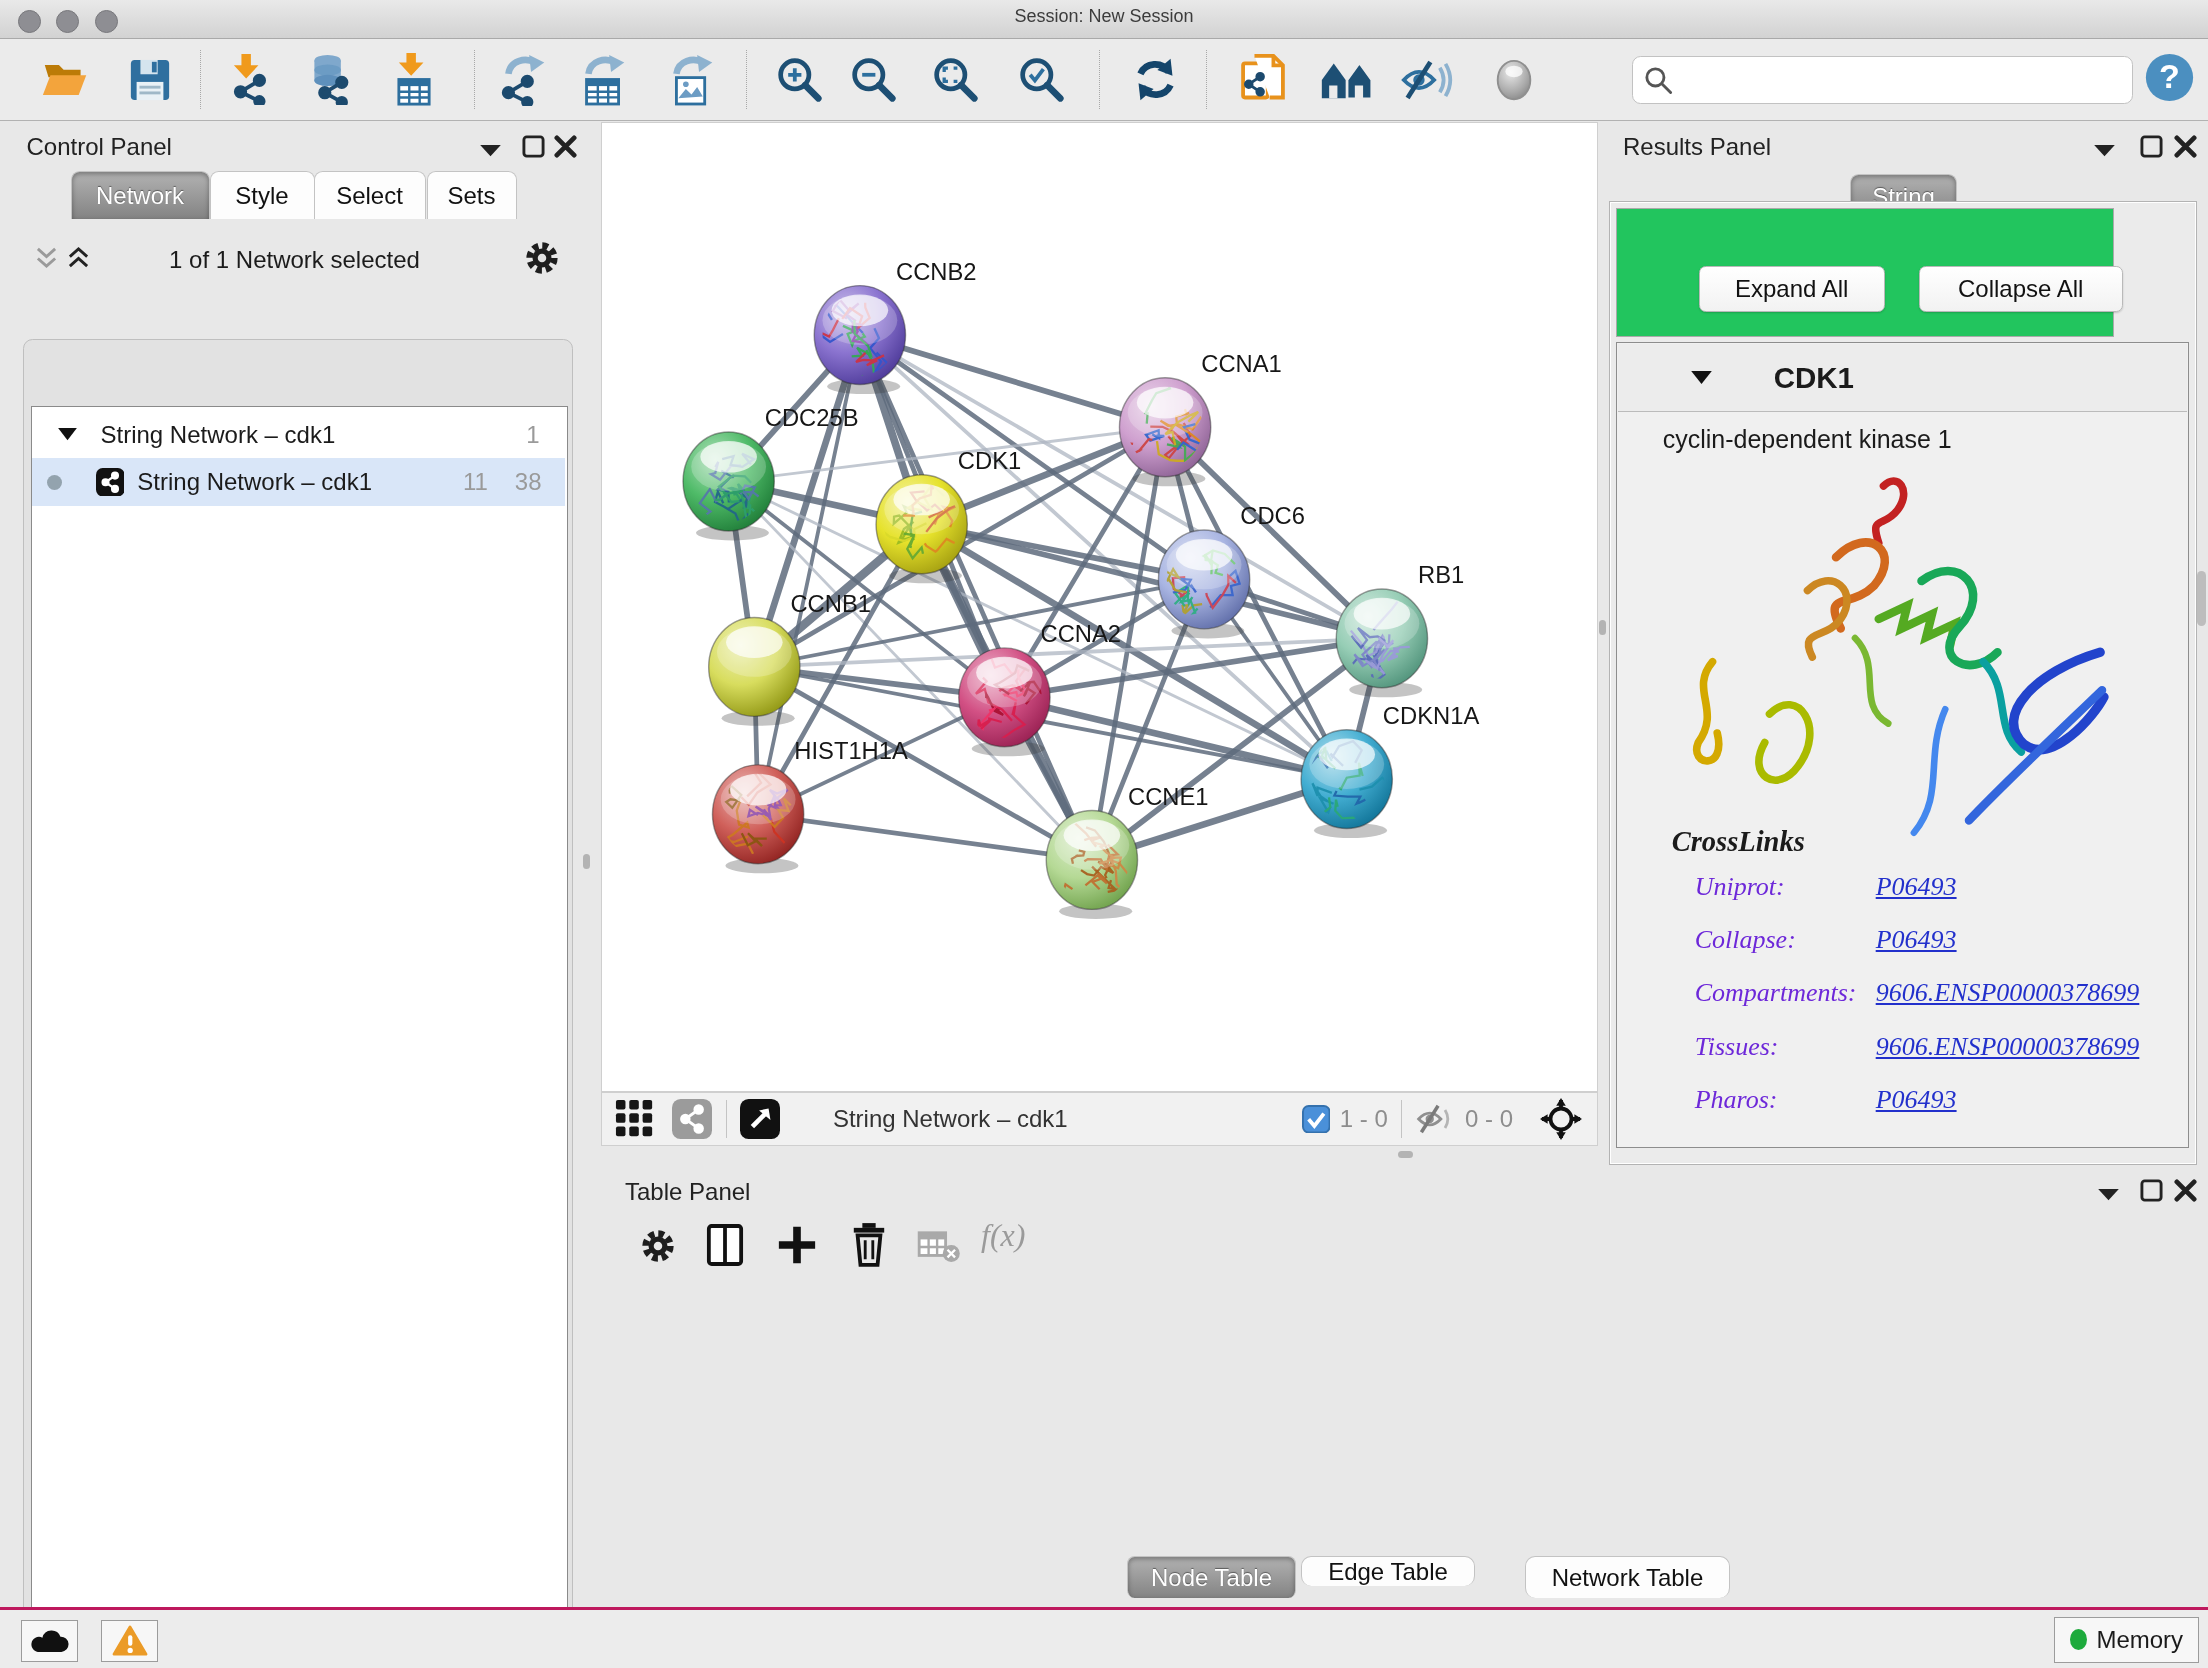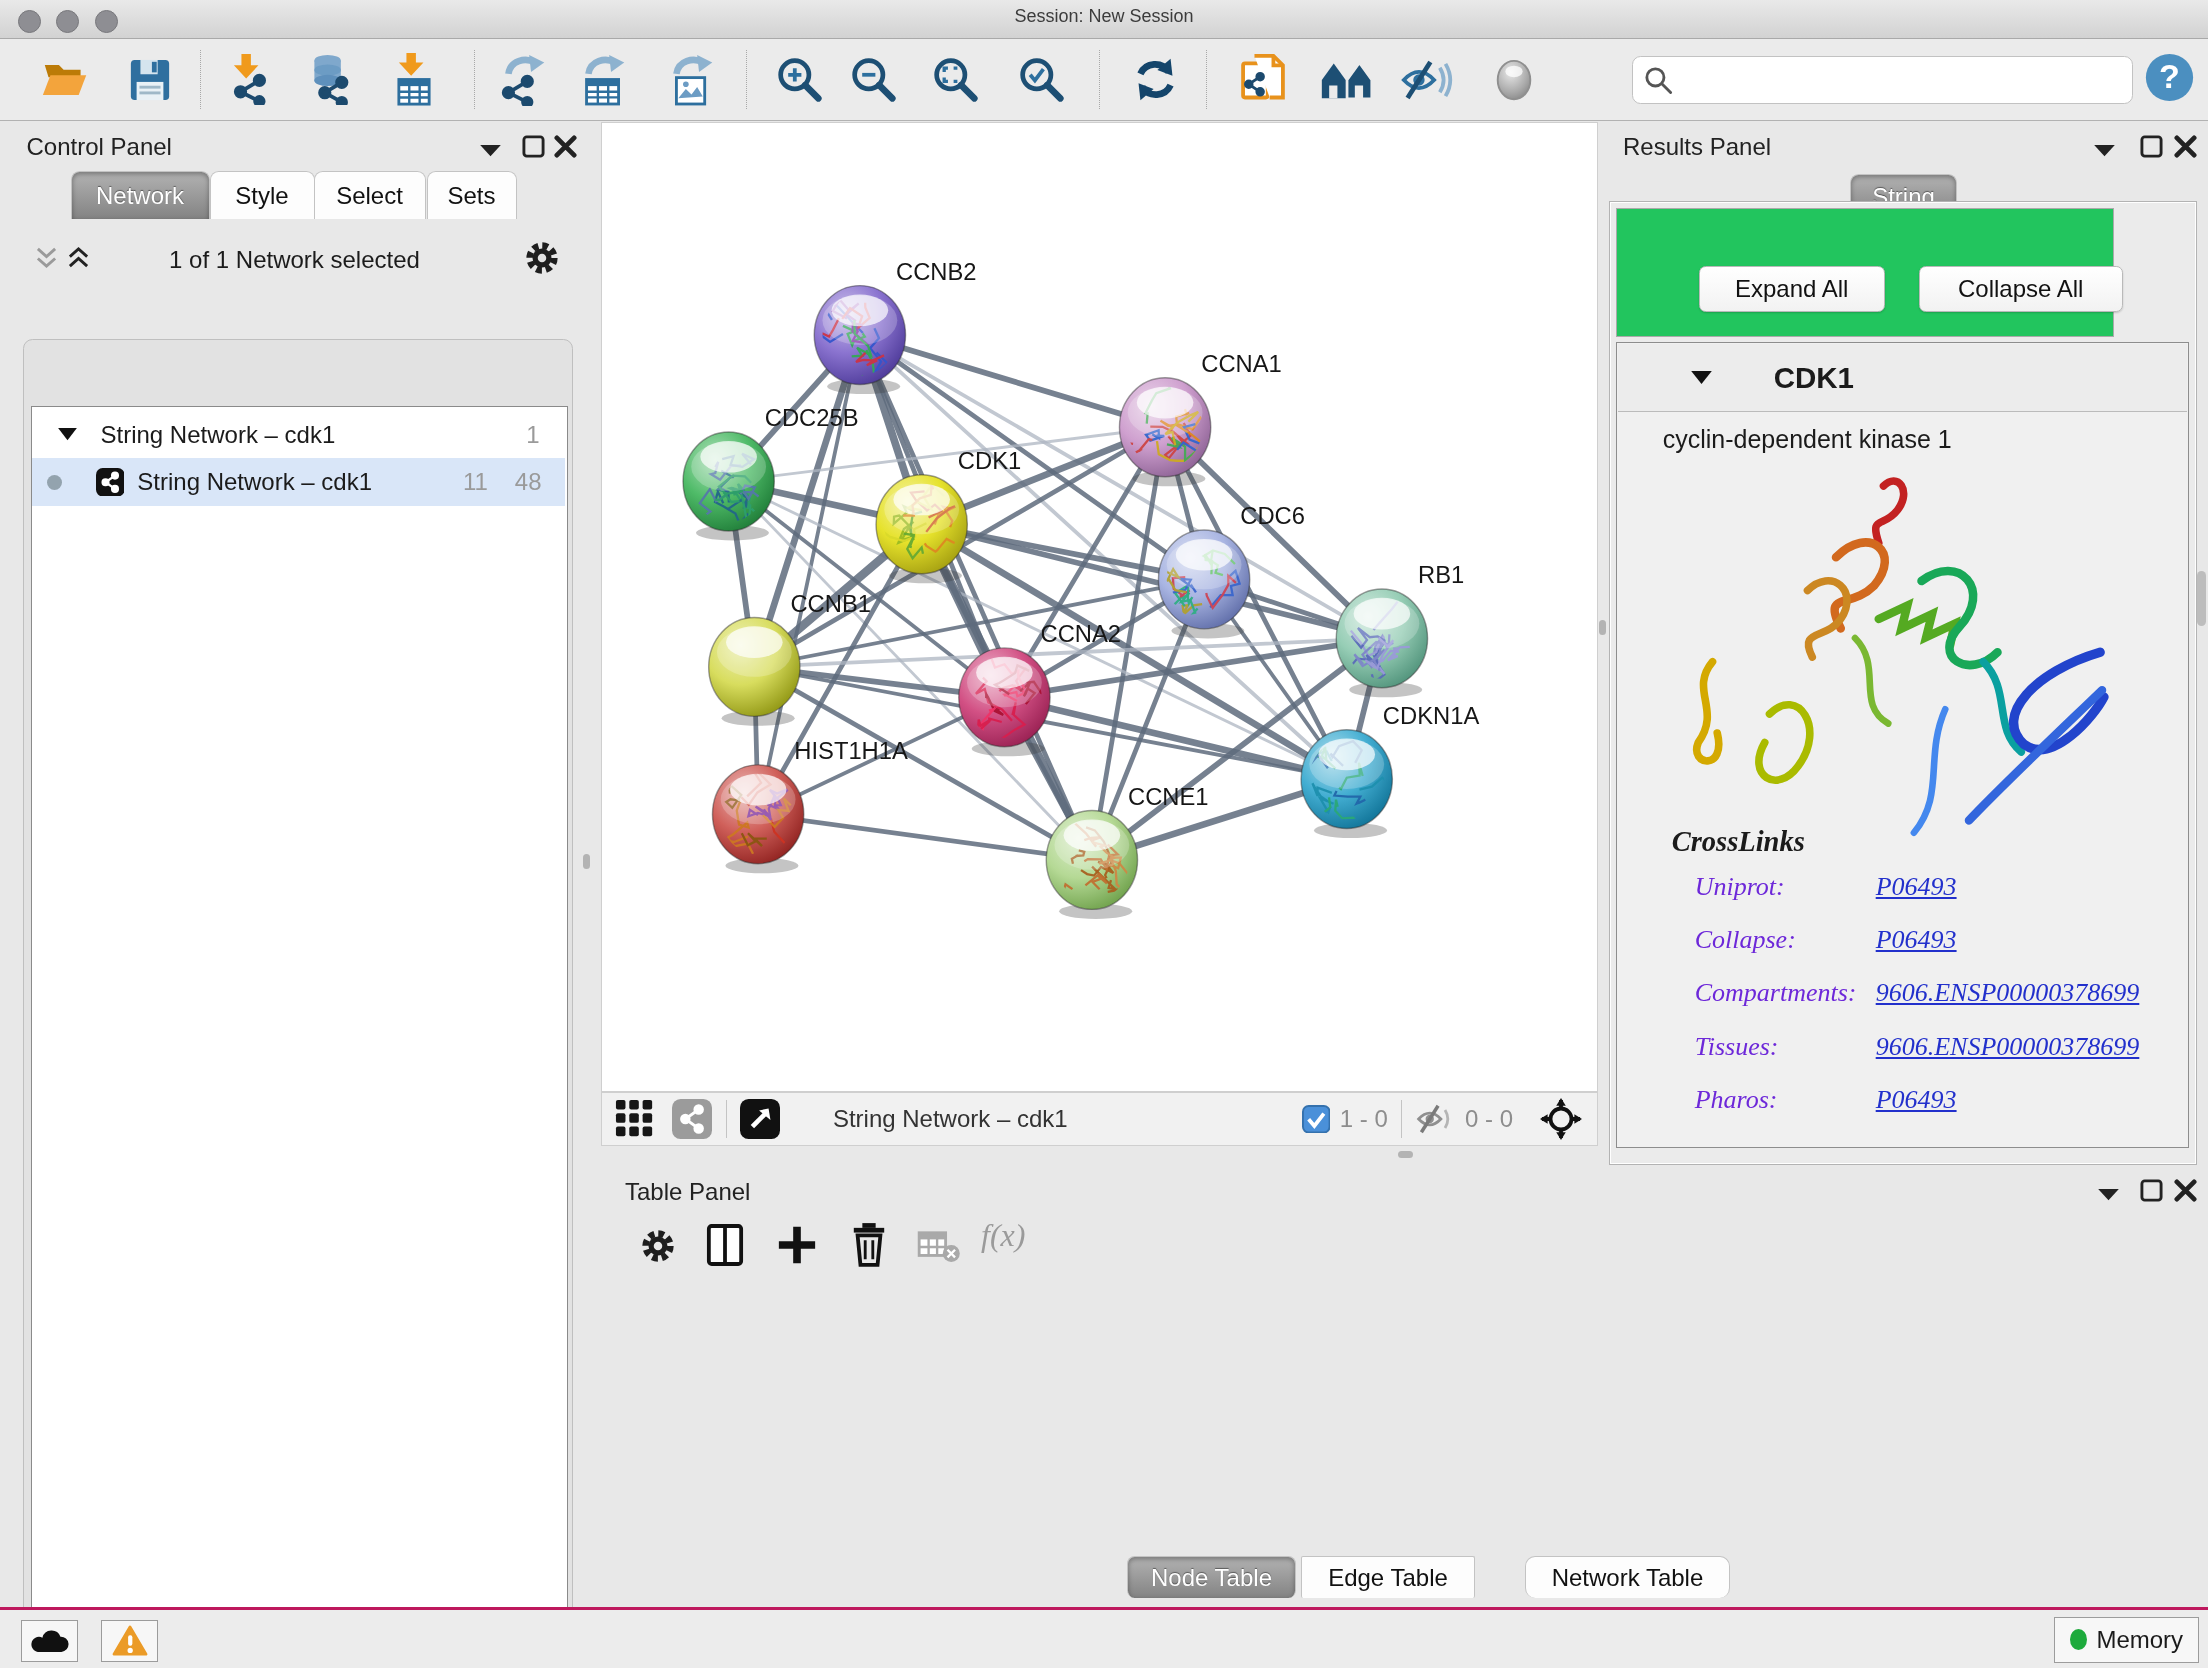--- a/index.html
+++ b/index.html
@@ -312,21 +312,21 @@
           <rect x="0" y="0" width="30" height="30" rx="7" fill="#111"></rect>
           <g stroke="#fff" stroke-width="2.5" fill="#fff">
             <circle cx="20" cy="8" r="3"></circle>
               <circle cx="10" cy="15" r="3"></circle>
               <circle cx="20" cy="22" r="3"></circle>
             <path d="M20 8 L10 15 L20 22" fill="none"></path>
           </g>
         </svg>
         <span style="margin-left:13.3px;flex:1">String Network – cdk1</span>
         <span class="count" style="margin-right:27px">11</span>
-        <span class="count" style="margin-right:23px">48</span>
+        <span class="count" style="margin-right:23px">38</span>
       </div>
     </div>
   </div>
 
   <div class="netview">
     <svg id="graph-svg" width="995" height="968" viewBox="0 0 1046 1018">
         <defs>
           <radialGradient id="grad0" cx="35%" cy="28%" r="80%">
             <stop offset="0%" stop-color="rgb(203,192,234)"></stop>
             <stop offset="50%" stop-color="#8b74d0"></stop>
@@ -834,21 +834,21 @@
       <rect x="2" y="4" width="28" height="7" fill="#a9a9a9"></rect>
       <path d="M12 4 V28 M21 4 V28 M2 19 H30" stroke="#a9a9a9" stroke-width="2.5"></path>
       <circle cx="36" cy="26" r="9" fill="#a9a9a9"></circle>
         <path d="M32 22 l8 8 M40 22 l-8 8" stroke="#fff" stroke-width="2.5"></path>
     </svg>
     <span class="abs gray-ital" style="left:380px;top:49px">f(x)</span>
 
     <div class="tab selected" style="left:526px;top:388px;width:169px;height:42px;border-radius:7.6px">
       <span>Node Table</span>
       </div>
-    <div class="tab" style="left:700px;top:388px;width:174px;height:42px;border-radius:2px">
+    <div class="tab" style="left:700px;top:388px;width:174px;height:30px;border-radius:10px">
       <span>Edge Table</span>
       </div>
     <div class="tab" style="left:924px;top:388px;width:205px;height:42px;border-radius:10px">
       <span>Network Table</span>
       </div>
   </div>
 
   <div class="statusbar">
     <div class="sbtn" style="left:21px;width:55px">
       <svg width="38" height="27" viewBox="0 0 40 28">

